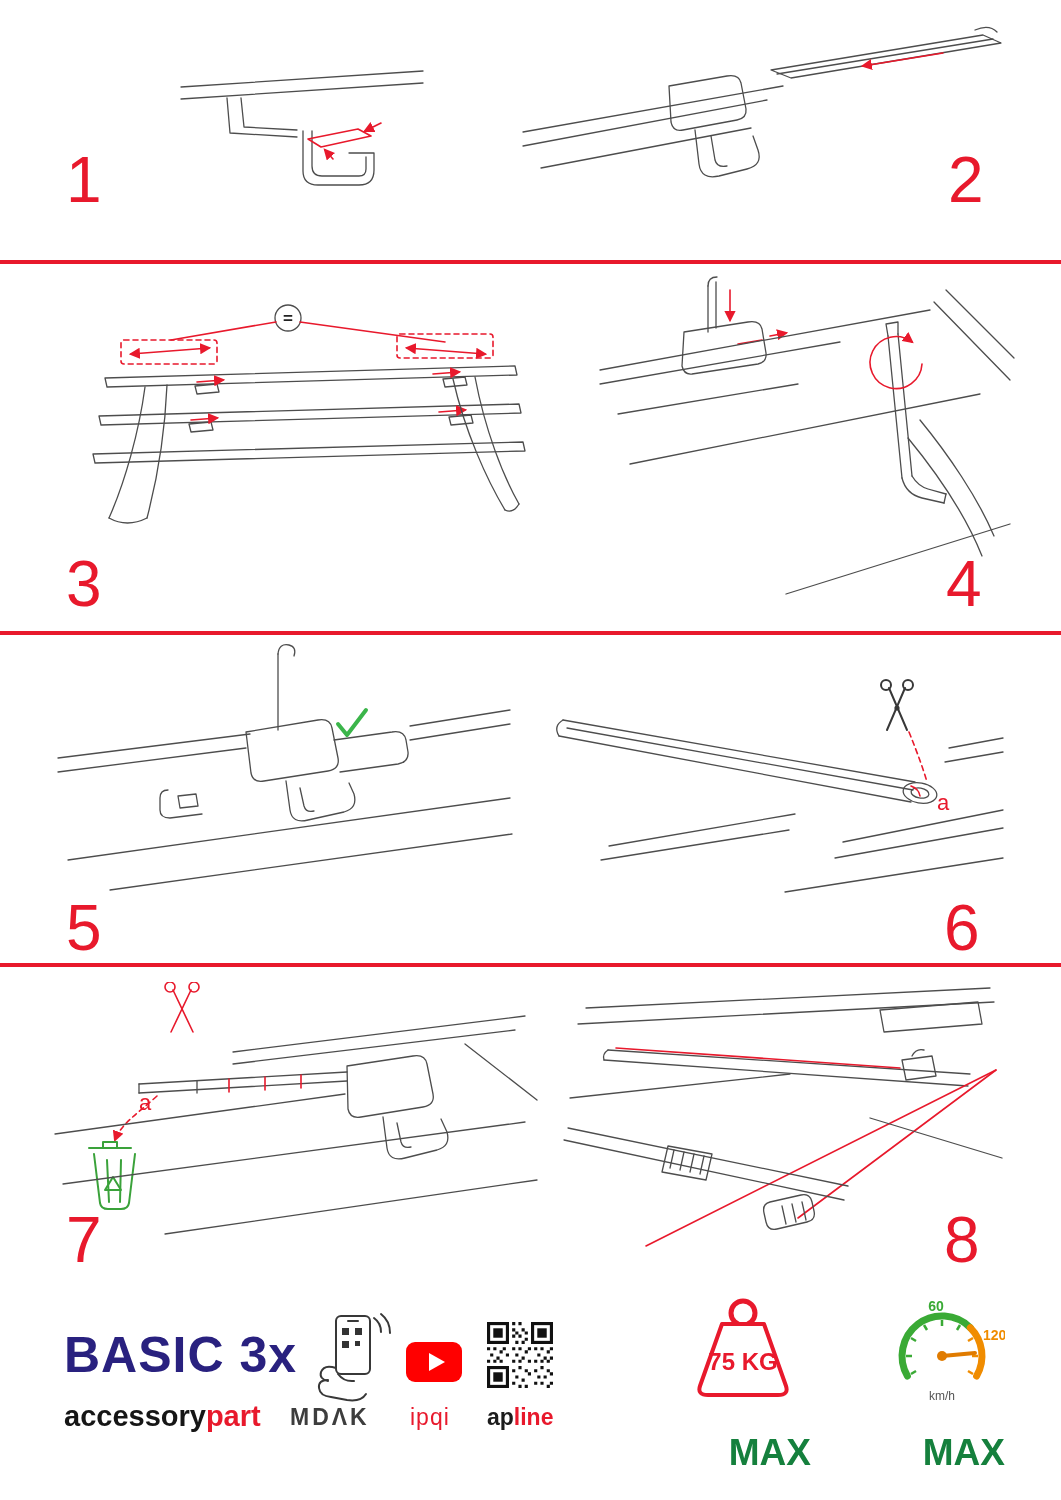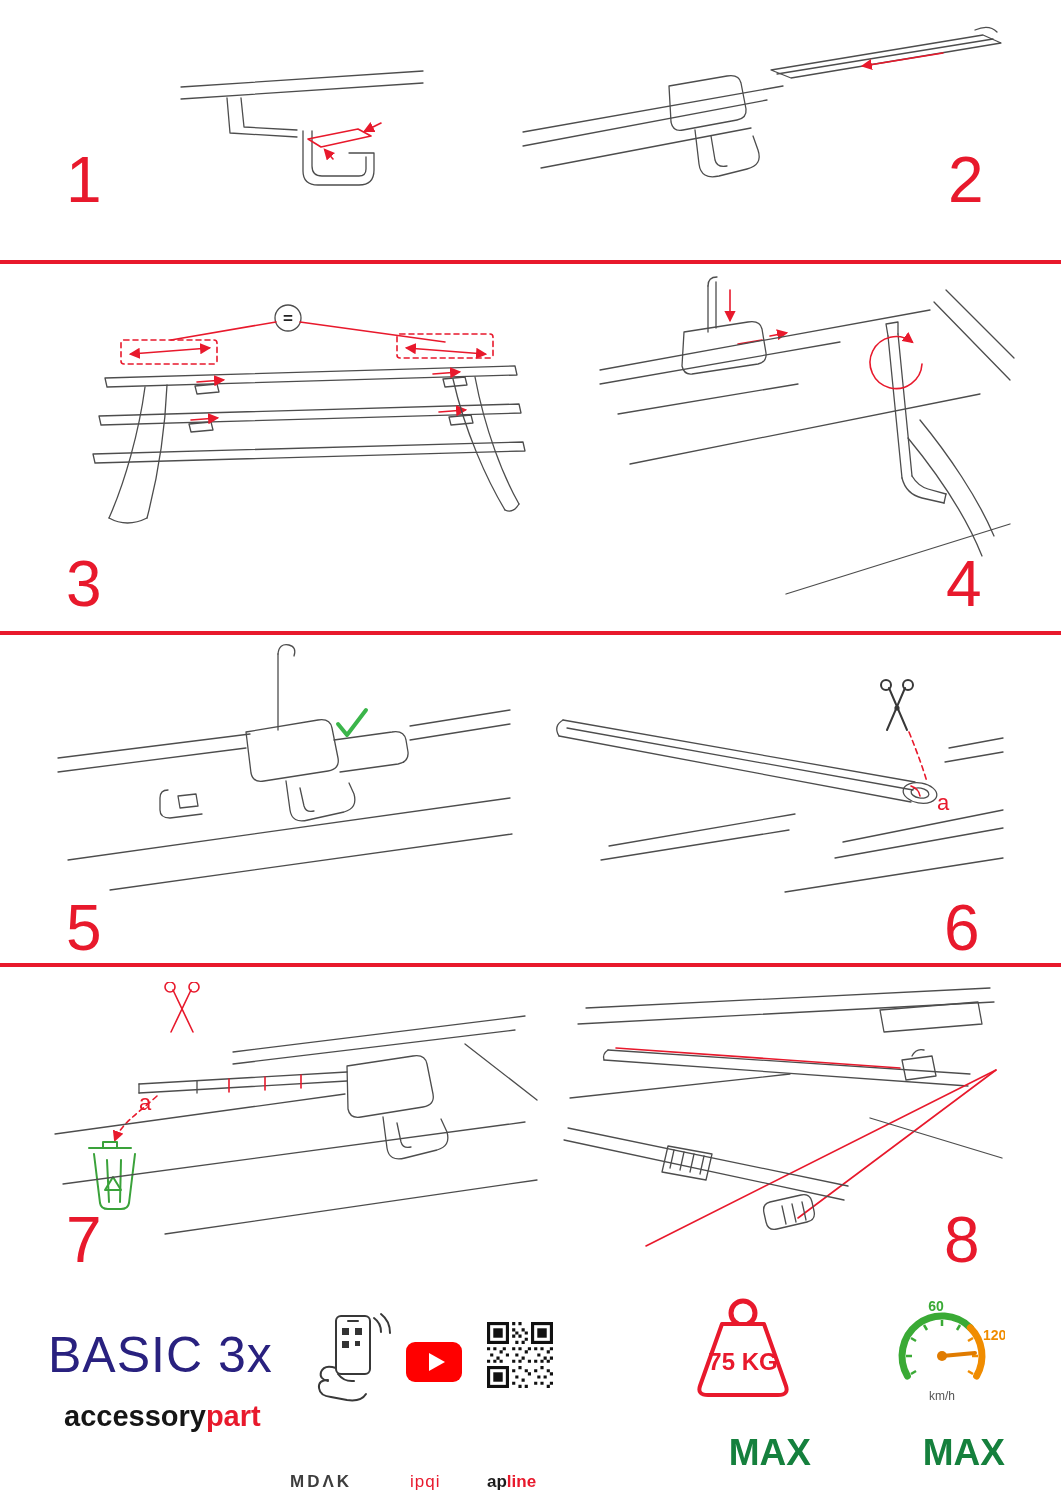--- a/index.html
+++ b/index.html
@@ -23,24 +23,24 @@
   .grn{stroke:var(--green);fill:none;stroke-linecap:round;stroke-linejoin:round}
   .gbin{stroke:#3aa23a;stroke-width:2;fill:none;stroke-linecap:round;stroke-linejoin:round}
   
   .eqt{fill:#222;font-size:17px;font-weight:700;text-anchor:middle;font-family:"Liberation Sans",sans-serif}
   .alabel{fill:var(--red);font-size:22px;text-anchor:middle;font-family:"Liberation Sans",sans-serif}
   .wtext{fill:var(--red);font-size:24px;font-weight:700;text-anchor:middle;font-family:"Liberation Sans",sans-serif}
   .s60{fill:#3aaa35;font-size:14px;font-weight:700;text-anchor:middle;font-family:"Liberation Sans",sans-serif}
   .s120{fill:var(--orange);font-size:14px;font-weight:700;font-family:"Liberation Sans",sans-serif}
   .skmh{fill:#555;font-size:12px;text-anchor:middle;font-family:"Liberation Sans",sans-serif}
   
-  .logo-basic{position:absolute;left:48px;top:1326px;font-size:50px;font-weight:400;color:var(--blue);letter-spacing:1px}
+  .logo-basic{position:absolute;left:64px;top:1326px;font-size:50px;font-weight:700;color:var(--blue);letter-spacing:1px}
   .logo-ap{position:absolute;left:64px;top:1400px;font-size:29px;font-weight:700;color:#161616}
   .logo-ap .p2{color:var(--red)}
-  .plabel{position:absolute;top:1472px;font-size:17px;font-weight:700}
+  .plabel{position:absolute;top:1404px;font-size:23px;font-weight:700}
   .lbl-mdak{left:290px;color:#3d3d3d;letter-spacing:3px}
   .lbl-ipqi{left:410px;color:var(--red);letter-spacing:1px;font-weight:400}
   .lbl-apline{left:487px;color:#1c1c1c}
   .lbl-apline .p2{color:var(--red);font-weight:700}
   .maxlabel{position:absolute;top:1432px;font-size:37px;font-weight:700;color:#15803d;text-align:right}
 </style>
 </head>
 <body>
 
 <div class="sheet">

